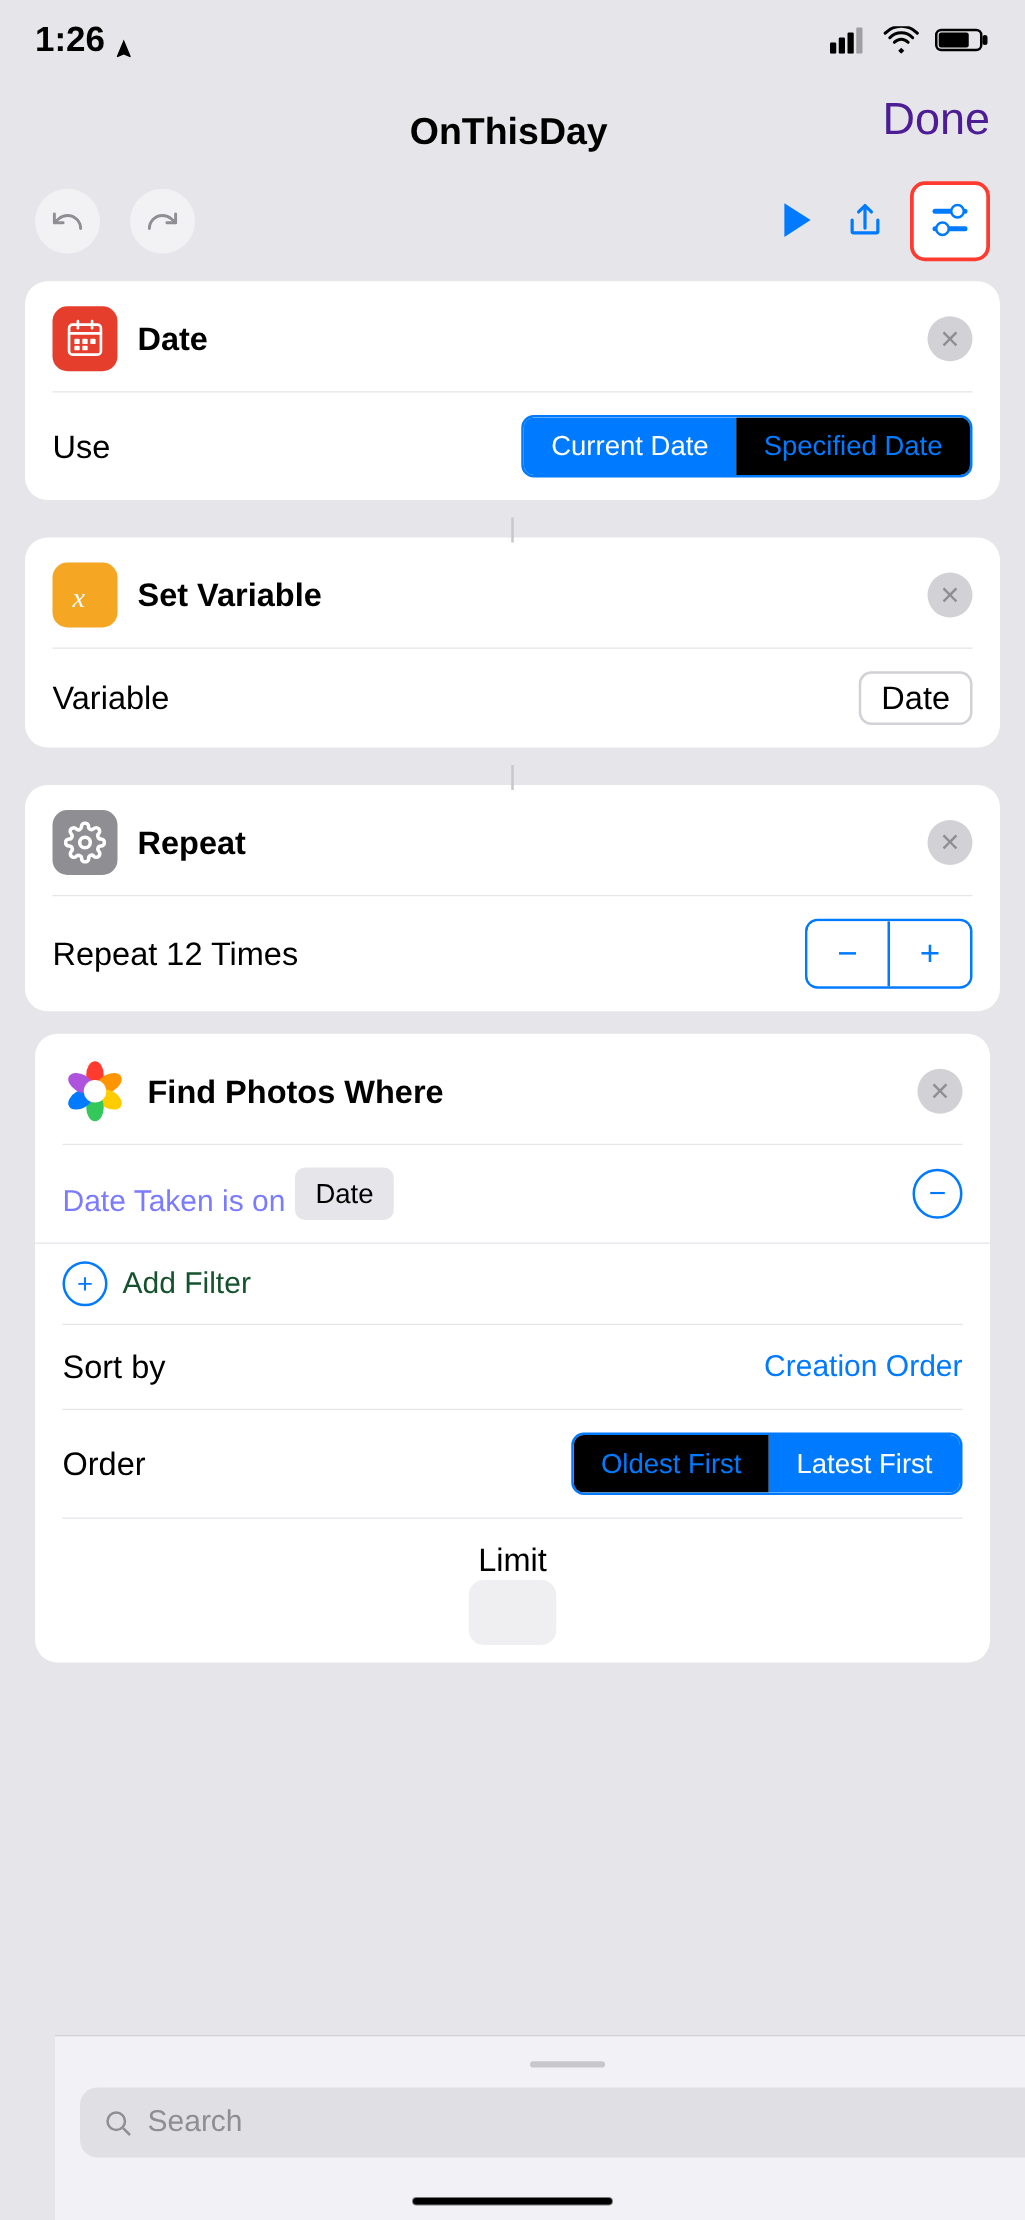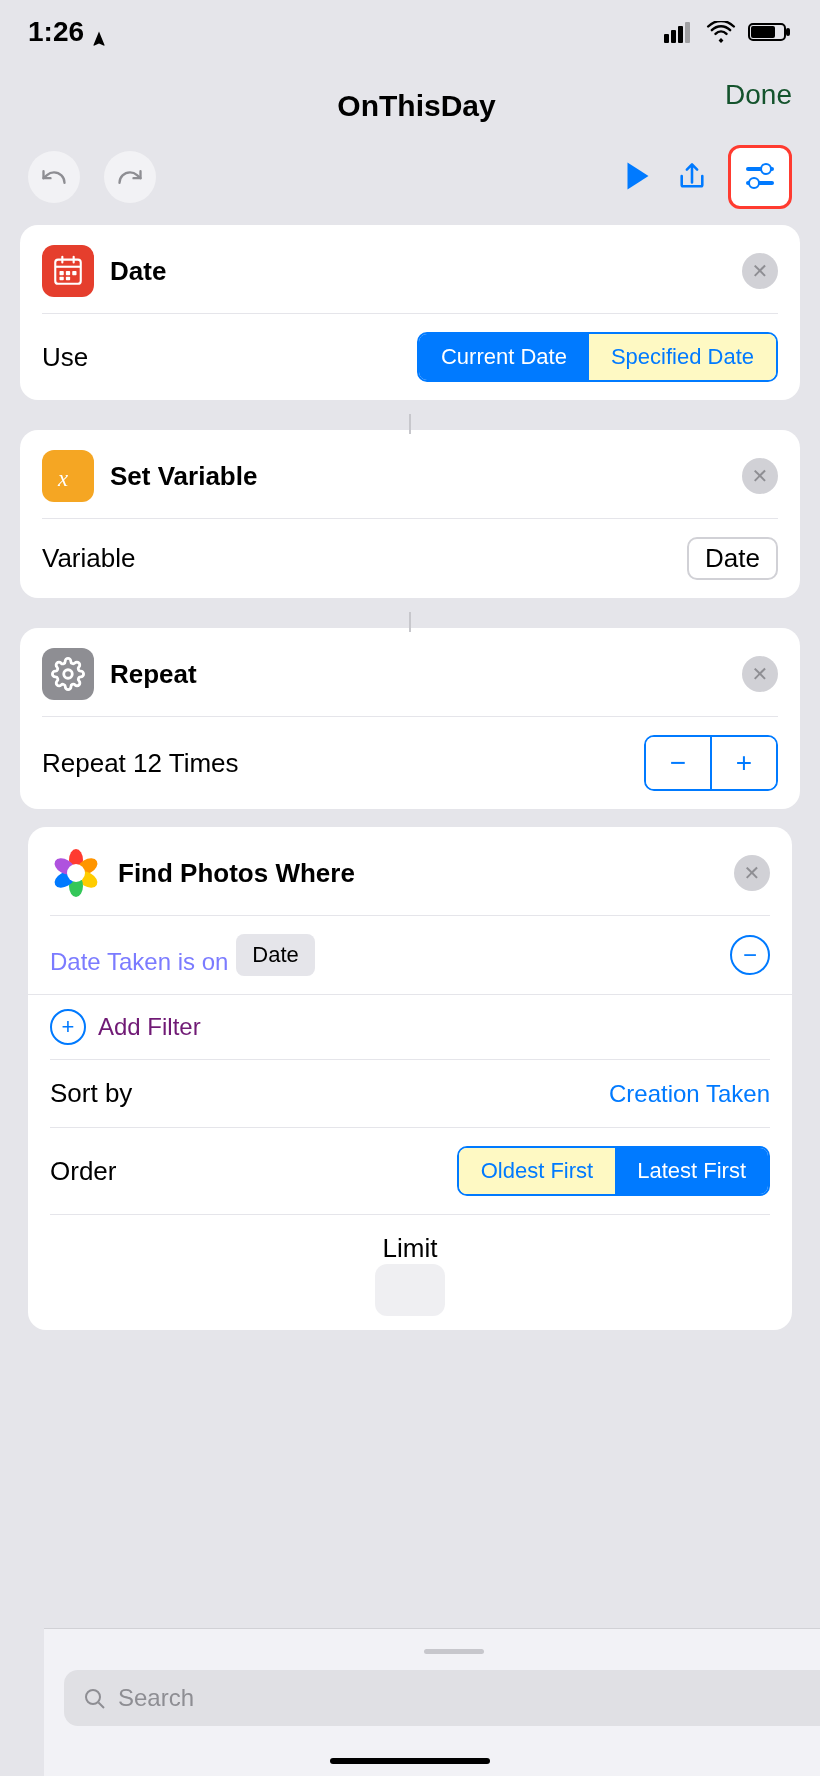--- a/index.html
+++ b/index.html
@@ -43,23 +43,23 @@
       padding: 10px 28px 10px;
       background: #e5e5ea;
     }
     .nav-title {
       font-size: 30px;
       font-weight: 600;
       color: #000;
       margin-top: 23px;
     }
     .nav-done {
-      font-size: 28px;
+      font-size: 36px;
       font-weight: 400;
-      color: #14532d;
+      color: #4c1d95;
       cursor: pointer;
     }
 
     
     .toolbar {
       display: flex;
       justify-content: space-between;
       align-items: center;
       padding: 12px 28px 16px;
       background: #e5e5ea;
@@ -177,21 +177,21 @@
       border: 2px solid #007aff;
       border-radius: 10px;
       overflow: hidden;
       align-items: center;
     }
     .seg-option {
       padding: 10px 22px;
       font-size: 22px;
       cursor: pointer;
       color: #007aff;
-      background: #fef9c3;
+      background: #000000;
     }
     .seg-option.active {
       background: #007aff;
       color: white;
     }
 
     
     .variable-value {
       font-size: 26px;
       color: #000;
@@ -294,21 +294,21 @@
       border: 2px solid #007aff;
       display: flex;
       align-items: center;
       justify-content: center;
       color: #007aff;
       font-size: 22px;
       cursor: pointer;
     }
     .add-filter-label {
       font-size: 24px;
-      color: #701a75;
+      color: #14532d;
       cursor: pointer;
     }
 
     
     .sort-value {
       font-size: 24px;
       color: #007aff;
       cursor: pointer;
     }
 
@@ -558,21 +558,21 @@
     </div>
 
     <div class="add-filter-row">
       <div class="add-filter-plus">+</div>
       <span class="add-filter-label">Add Filter</span>
     </div>
     <div class="card-divider"></div>
 
     <div class="card-row">
       <span class="card-row-label">Sort by</span>
-      <span class="sort-value">Creation Taken</span>
+      <span class="sort-value">Creation Order</span>
     </div>
     <div class="card-divider"></div>
 
     <div class="card-row">
       <span class="card-row-label">Order</span>
       <div class="segmented-control">
         <div class="seg-option">Oldest First</div>
         <div class="seg-option active">Latest First</div>
       </div>
     </div>

